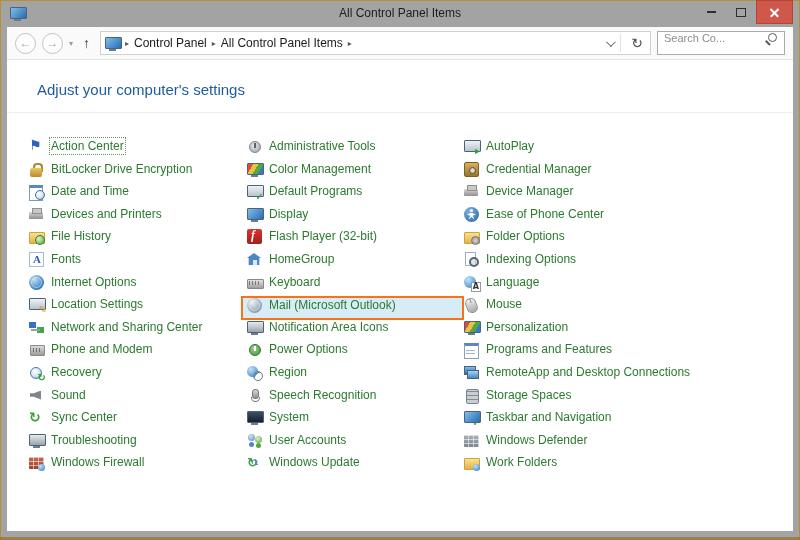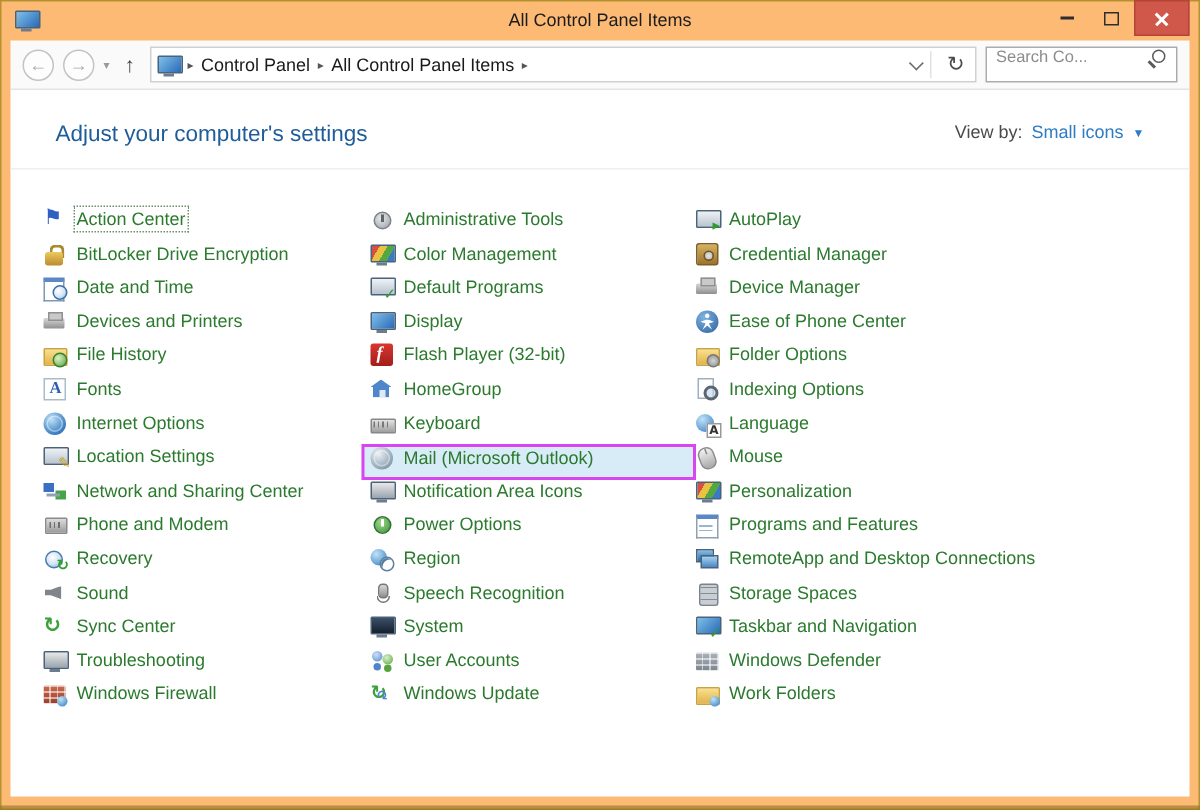--- a/index.html
+++ b/index.html
@@ -1,19 +1,19 @@
 <!DOCTYPE html>
 <html><head>
 <meta charset="utf-8">
 <style>
   *{box-sizing:border-box;margin:0;padding:0}
   html,body{width:800px;height:540px;overflow:hidden}
   body{font-family:"Liberation Sans","DejaVu Sans",sans-serif;background:#e7ba4e}
 
-  .window{width:800px;height:540px;background:#fdba74;padding:0 7px 9px;position:relative;
+  .window{width:800px;height:540px;background:#a3a3a3;padding:0 7px 9px;position:relative;
           box-shadow:inset 0 0 0 1px #b6922f}
   .window::after{content:"";position:absolute;left:0;right:0;bottom:0;height:3px;background:#8f701f;opacity:.6}
 
   
   .titlebar{height:27px;display:flex;align-items:center;position:relative}
   .titlebar .title{position:absolute;left:0;right:0;text-align:center;font-size:12px;color:#1c1c1c;line-height:27px}
   .appicon{margin-left:3px}
   .caption-btns{margin-left:auto;display:flex;align-items:flex-start;height:27px;position:relative;z-index:2}
   .cbtn{width:30px;height:24px;display:flex;align-items:center;justify-content:center;cursor:pointer}
   .cbtn.close{width:37px;background:#d0584b;box-shadow:inset 0 0 0 1px #b34437}
@@ -50,21 +50,21 @@
   .pagehead h1{font-size:15px;font-weight:normal;color:#1e5c9a}
   .viewby{font-size:12px;color:#4a4a4a;display:flex;align-items:center;gap:6px}
   .viewby a{color:#2e7cc3;cursor:pointer;text-decoration:none}
   .viewby .caret{color:#2e7cc3;font-size:8px;cursor:pointer}
 
   .grid{display:grid;grid-template-columns:218px 217px 1fr;grid-template-rows:repeat(15,22.6px);
         grid-auto-flow:column;margin:26px 10px 0 22px}
   .it{display:flex;align-items:flex-start;gap:7px;font-size:12px;color:#2b7a2e;cursor:pointer;height:100%}
   .lb{white-space:nowrap}
   .lb.focus{outline:1px dotted #6d8f6d;outline-offset:1px}
-  .it.hl{background:#d8ecf8;border:2px solid #d946ef;width:223px;height:24px;align-self:center;
+  .it.hl{background:#d8ecf8;border:2px solid #f97316;width:223px;height:24px;align-self:center;
          margin-left:-6px;padding-left:4px;position:relative;z-index:1}
 
   
   .ic{width:15px;height:15px;position:relative;display:inline-block;flex:none;
       font-family:"DejaVu Sans",sans-serif}
   .ic-flag::before{content:"⚑";position:absolute;left:0;top:-1px;font-size:14px;line-height:15px;color:#2f5fc0}
   .ic-lock::after{content:"";position:absolute;left:1px;top:6px;width:12px;height:9px;background:linear-gradient(#edc95e,#b98c2e);border-radius:2px}
   .ic-lock::before{content:"";position:absolute;left:4px;top:1px;width:6px;height:7px;border:2px solid #a98a33;border-bottom:none;border-radius:4px 4px 0 0}
   .ic-cal::before{content:"";position:absolute;left:0;top:1px;width:12px;height:12px;background:#fff;border:1px solid #7c99b5;border-top:3px solid #5b87c5}
   .ic-cal::after{content:"";position:absolute;right:-1px;bottom:-1px;width:8px;height:8px;border-radius:50%;border:1px solid #3f6ea5;background:radial-gradient(circle at 35% 35%,#fff,#cfe3f5 60%,#5b87c5)}
@@ -183,25 +183,20 @@
     </div>
     <div class="searchbox">
       <input placeholder="Search Co..." style="">
       <span class="mag"></span>
     </div>
   </div>
 
   <div class="main">
     <div class="pagehead">
       <h1>Adjust your computer's settings</h1>
-      <div class="viewby">
-        <span>View by:</span>
-        <a>Small icons</a>
-        <span class="caret">▼</span>
-      </div>
     </div>
 
     <div class="grid">
 
       <div class="it">
           <span class="ic ic-flag"></span>
           <span class="lb focus">Action Center</span>
         </div>
       <div class="it">
           <span class="ic ic-lock"></span>

